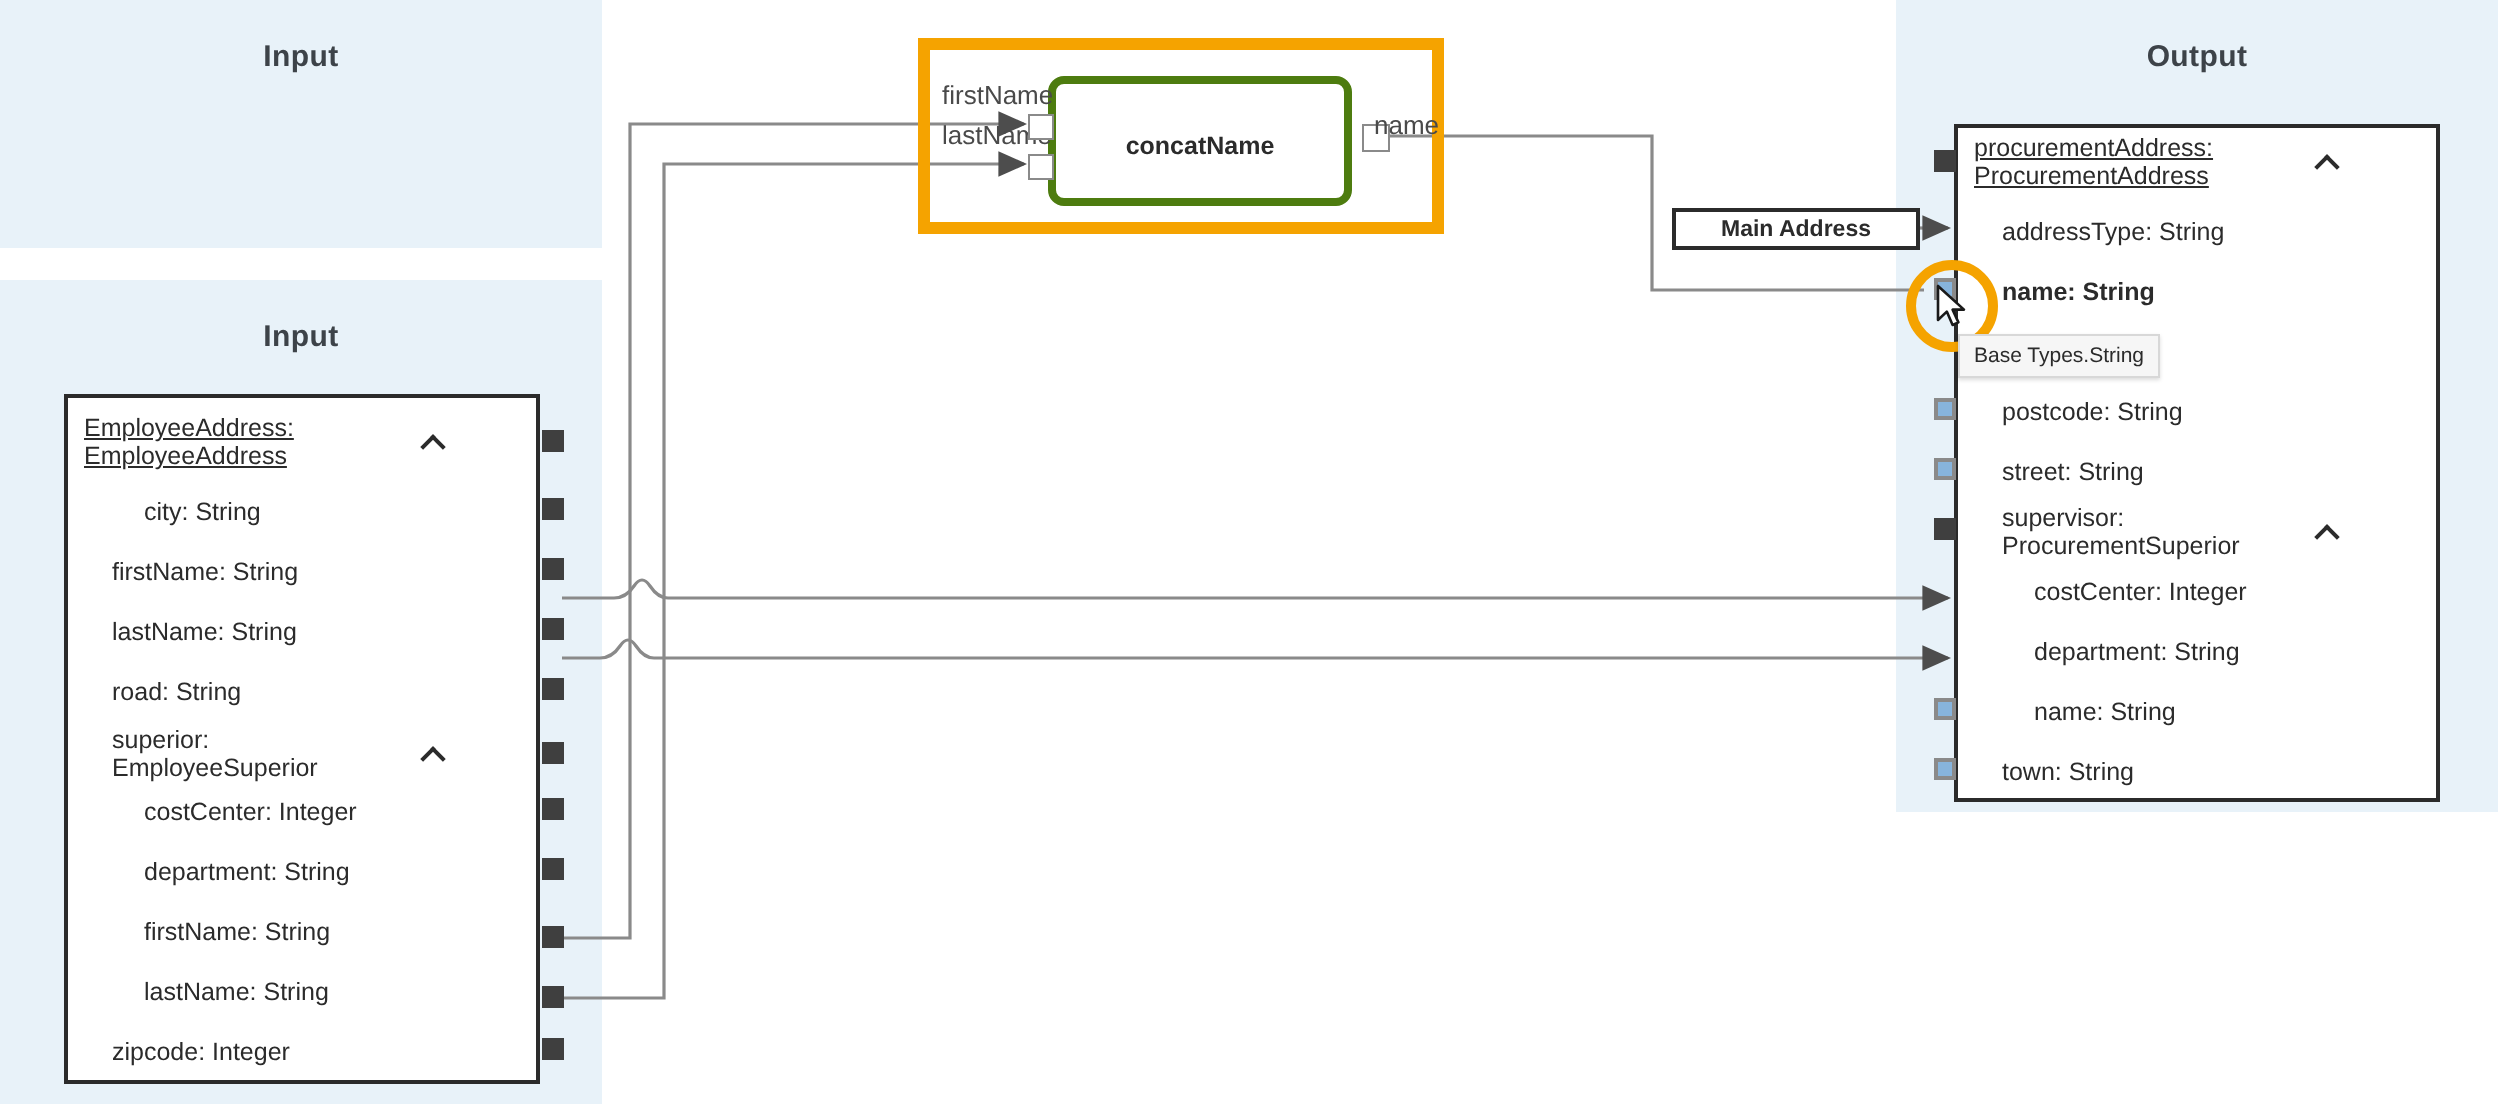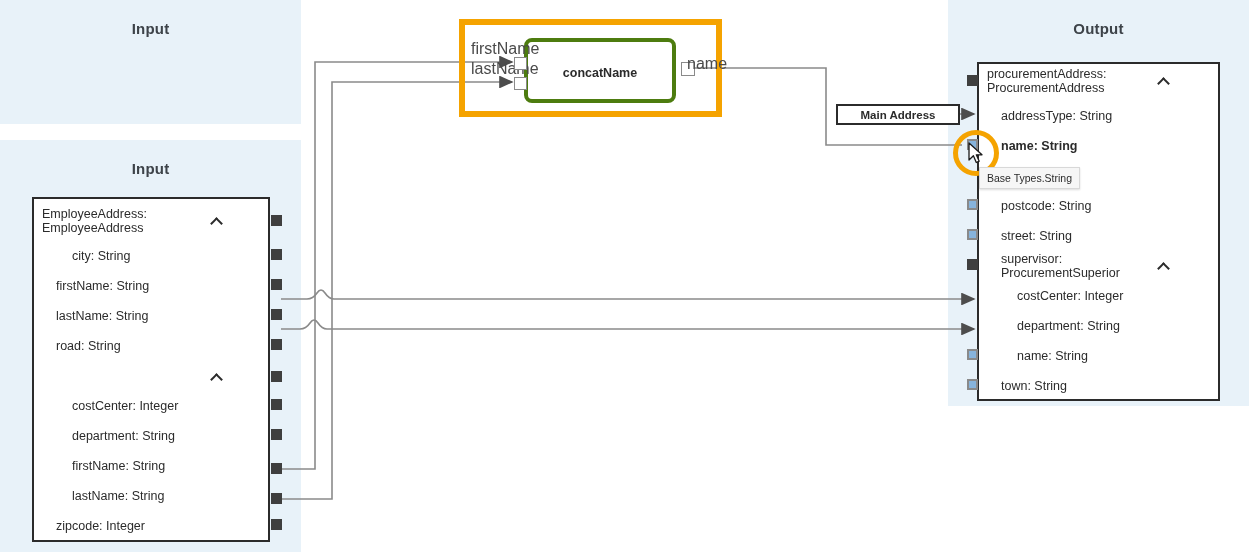--- a/index.html
+++ b/index.html
@@ -20,21 +20,21 @@
   #zone-output .zone-title{top:20px;}
 
   
   .struct{position:absolute;background:#ffffff;border:2px solid #2b2b2b;box-sizing:border-box;}
   #self-struct{left:32px;top:197px;width:238px;height:345px;}
   #out-struct{left:977px;top:62px;width:243px;height:339px;}
 
   .row{position:absolute;left:0;width:100%;font-size:12.5px;color:#2b2b2b;
        line-height:14px;white-space:pre-line;}
   .row .txt{position:absolute;left:0;top:0;}
-  .row.lvl0 .txt{left:10px;}
+  .row.lvl0 .txt{left:10px;text-decoration:underline;}
   .row.lvl1 .txt{left:24px;}
   .row.lvl2 .txt{left:40px;text-align:right;}
   .row.hl .txt{font-weight:bold;}
 
   .chev{position:absolute;width:14px;height:14px;}
   .chev::before{content:"";position:absolute;left:2px;top:5px;width:7px;height:7px;
     border-left:2px solid #2b2b2b;border-top:2px solid #2b2b2b;
     transform:rotate(45deg);}
 
   
@@ -44,21 +44,21 @@
   .port.open{background:#ffffff;border:1.5px solid #8a8a8a;}
 
   
   #fn-highlight{position:absolute;left:459px;top:19px;width:263px;height:98px;
                 border:6px solid #f5a300;box-sizing:border-box;background:transparent;}
   #fn-node{position:absolute;left:524px;top:38px;width:152px;height:65px;
            background:#ffffff;border:4px solid #4d7c0f;border-radius:8px;
            box-sizing:border-box;}
   #fn-label{position:absolute;left:0;top:24px;width:100%;text-align:center;
             font-size:12.5px;font-weight:bold;color:#2b2b2b;}
-  .port-label{position:absolute;font-size:16px;color:#4a4a4a;white-space:nowrap;}
+  .port-label{position:absolute;font-size:13px;color:#4a4a4a;white-space:nowrap;}
 
   
   #const-box{position:absolute;left:836px;top:104px;width:124px;height:21px;
              background:#ffffff;border:2px solid #2b2b2b;box-sizing:border-box;}
   #const-label{position:absolute;left:0;top:3px;width:100%;text-align:center;
                font-size:11.5px;font-weight:bold;color:#2b2b2b;}
 
   
   #wires{position:absolute;left:0;top:0;width:1249px;height:552px;pointer-events:none;}
 
@@ -132,20 +132,24 @@
   <div class="row lvl1" style="left:32px;top:309px;width:238px;">
     <span class="txt">lastName: String</span>
   </div>
   <div class="port dark" style="left:271px;top:309px;"></div>
 
   <div class="row lvl1" style="left:32px;top:339px;width:238px;">
     <span class="txt">road: String</span>
   </div>
   <div class="port dark" style="left:271px;top:339px;"></div>
 
+  <div class="row lvl1" style="left:32px;top:363px;width:238px;">
+    <span class="txt">superior:
+EmployeeSuperior</span>
+  </div>
   <div class="chev" style="left:210px;top:370px;"></div>
   <div class="port dark" style="left:271px;top:371px;"></div>
 
   <div class="row lvl2" style="left:32px;top:399px;width:238px;">
     <span class="txt">costCenter: Integer</span>
   </div>
   <div class="port dark" style="left:271px;top:399px;"></div>
 
   <div class="row lvl2" style="left:32px;top:429px;width:238px;">
     <span class="txt">department: String</span>

